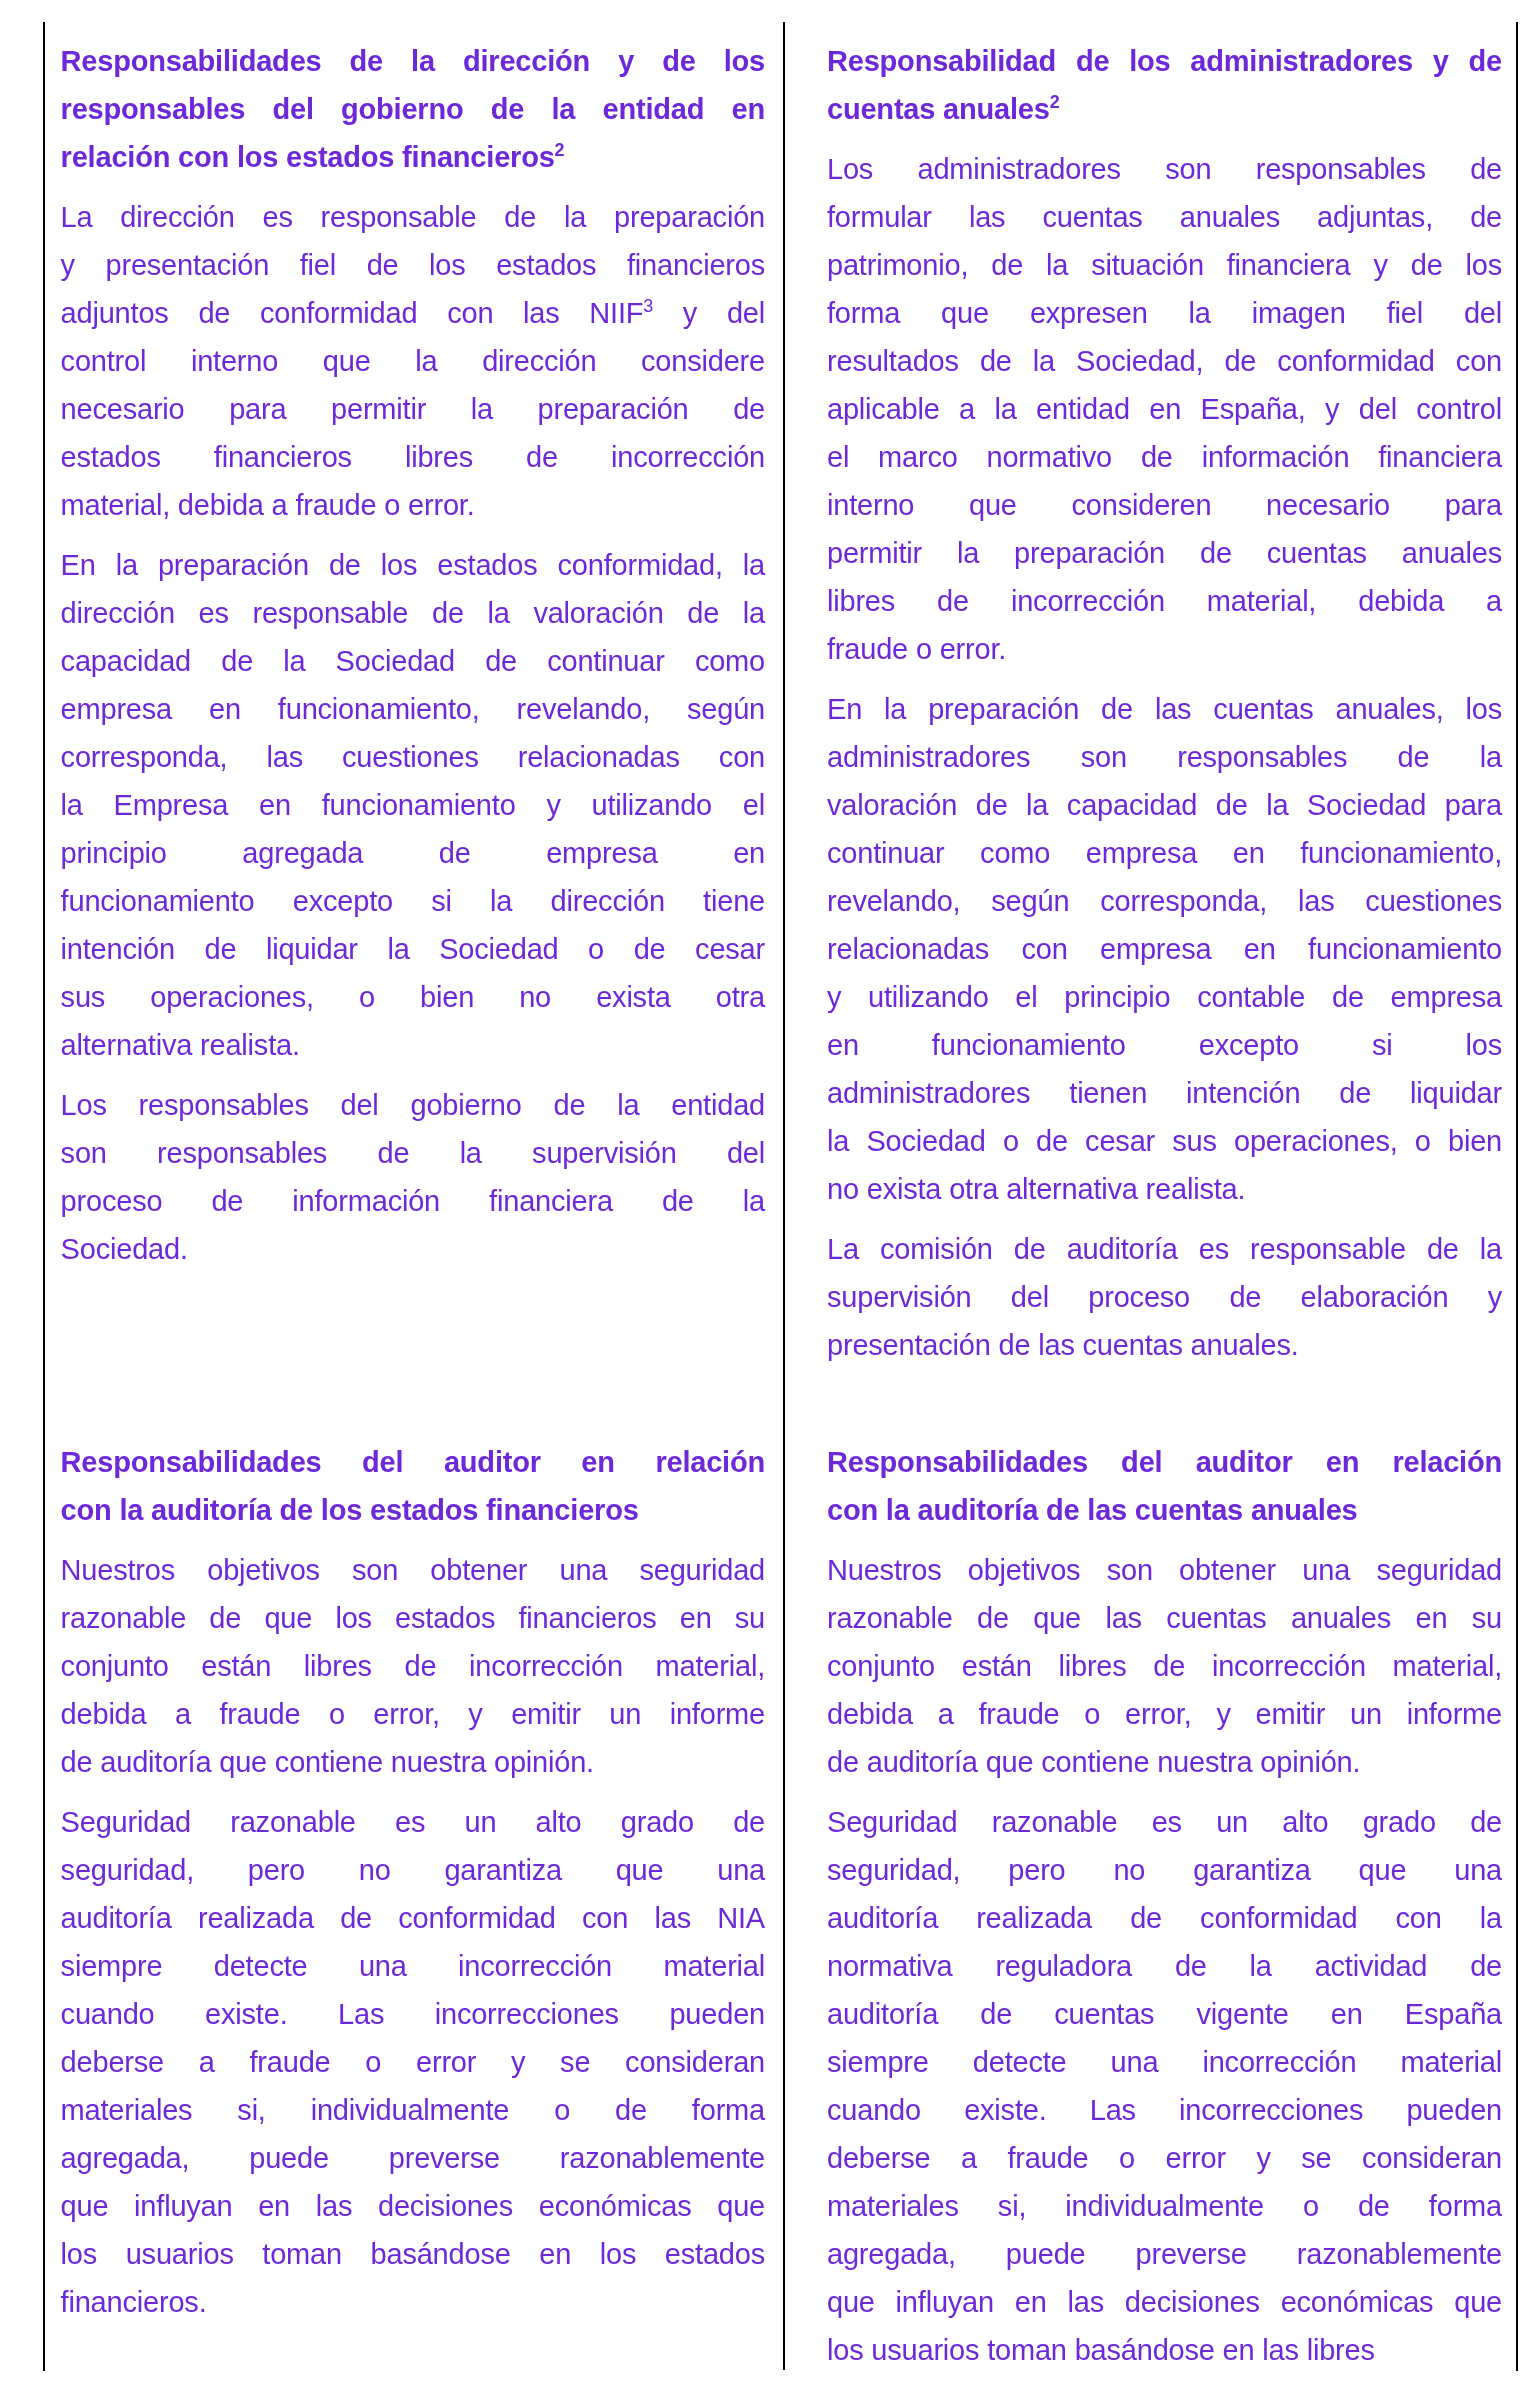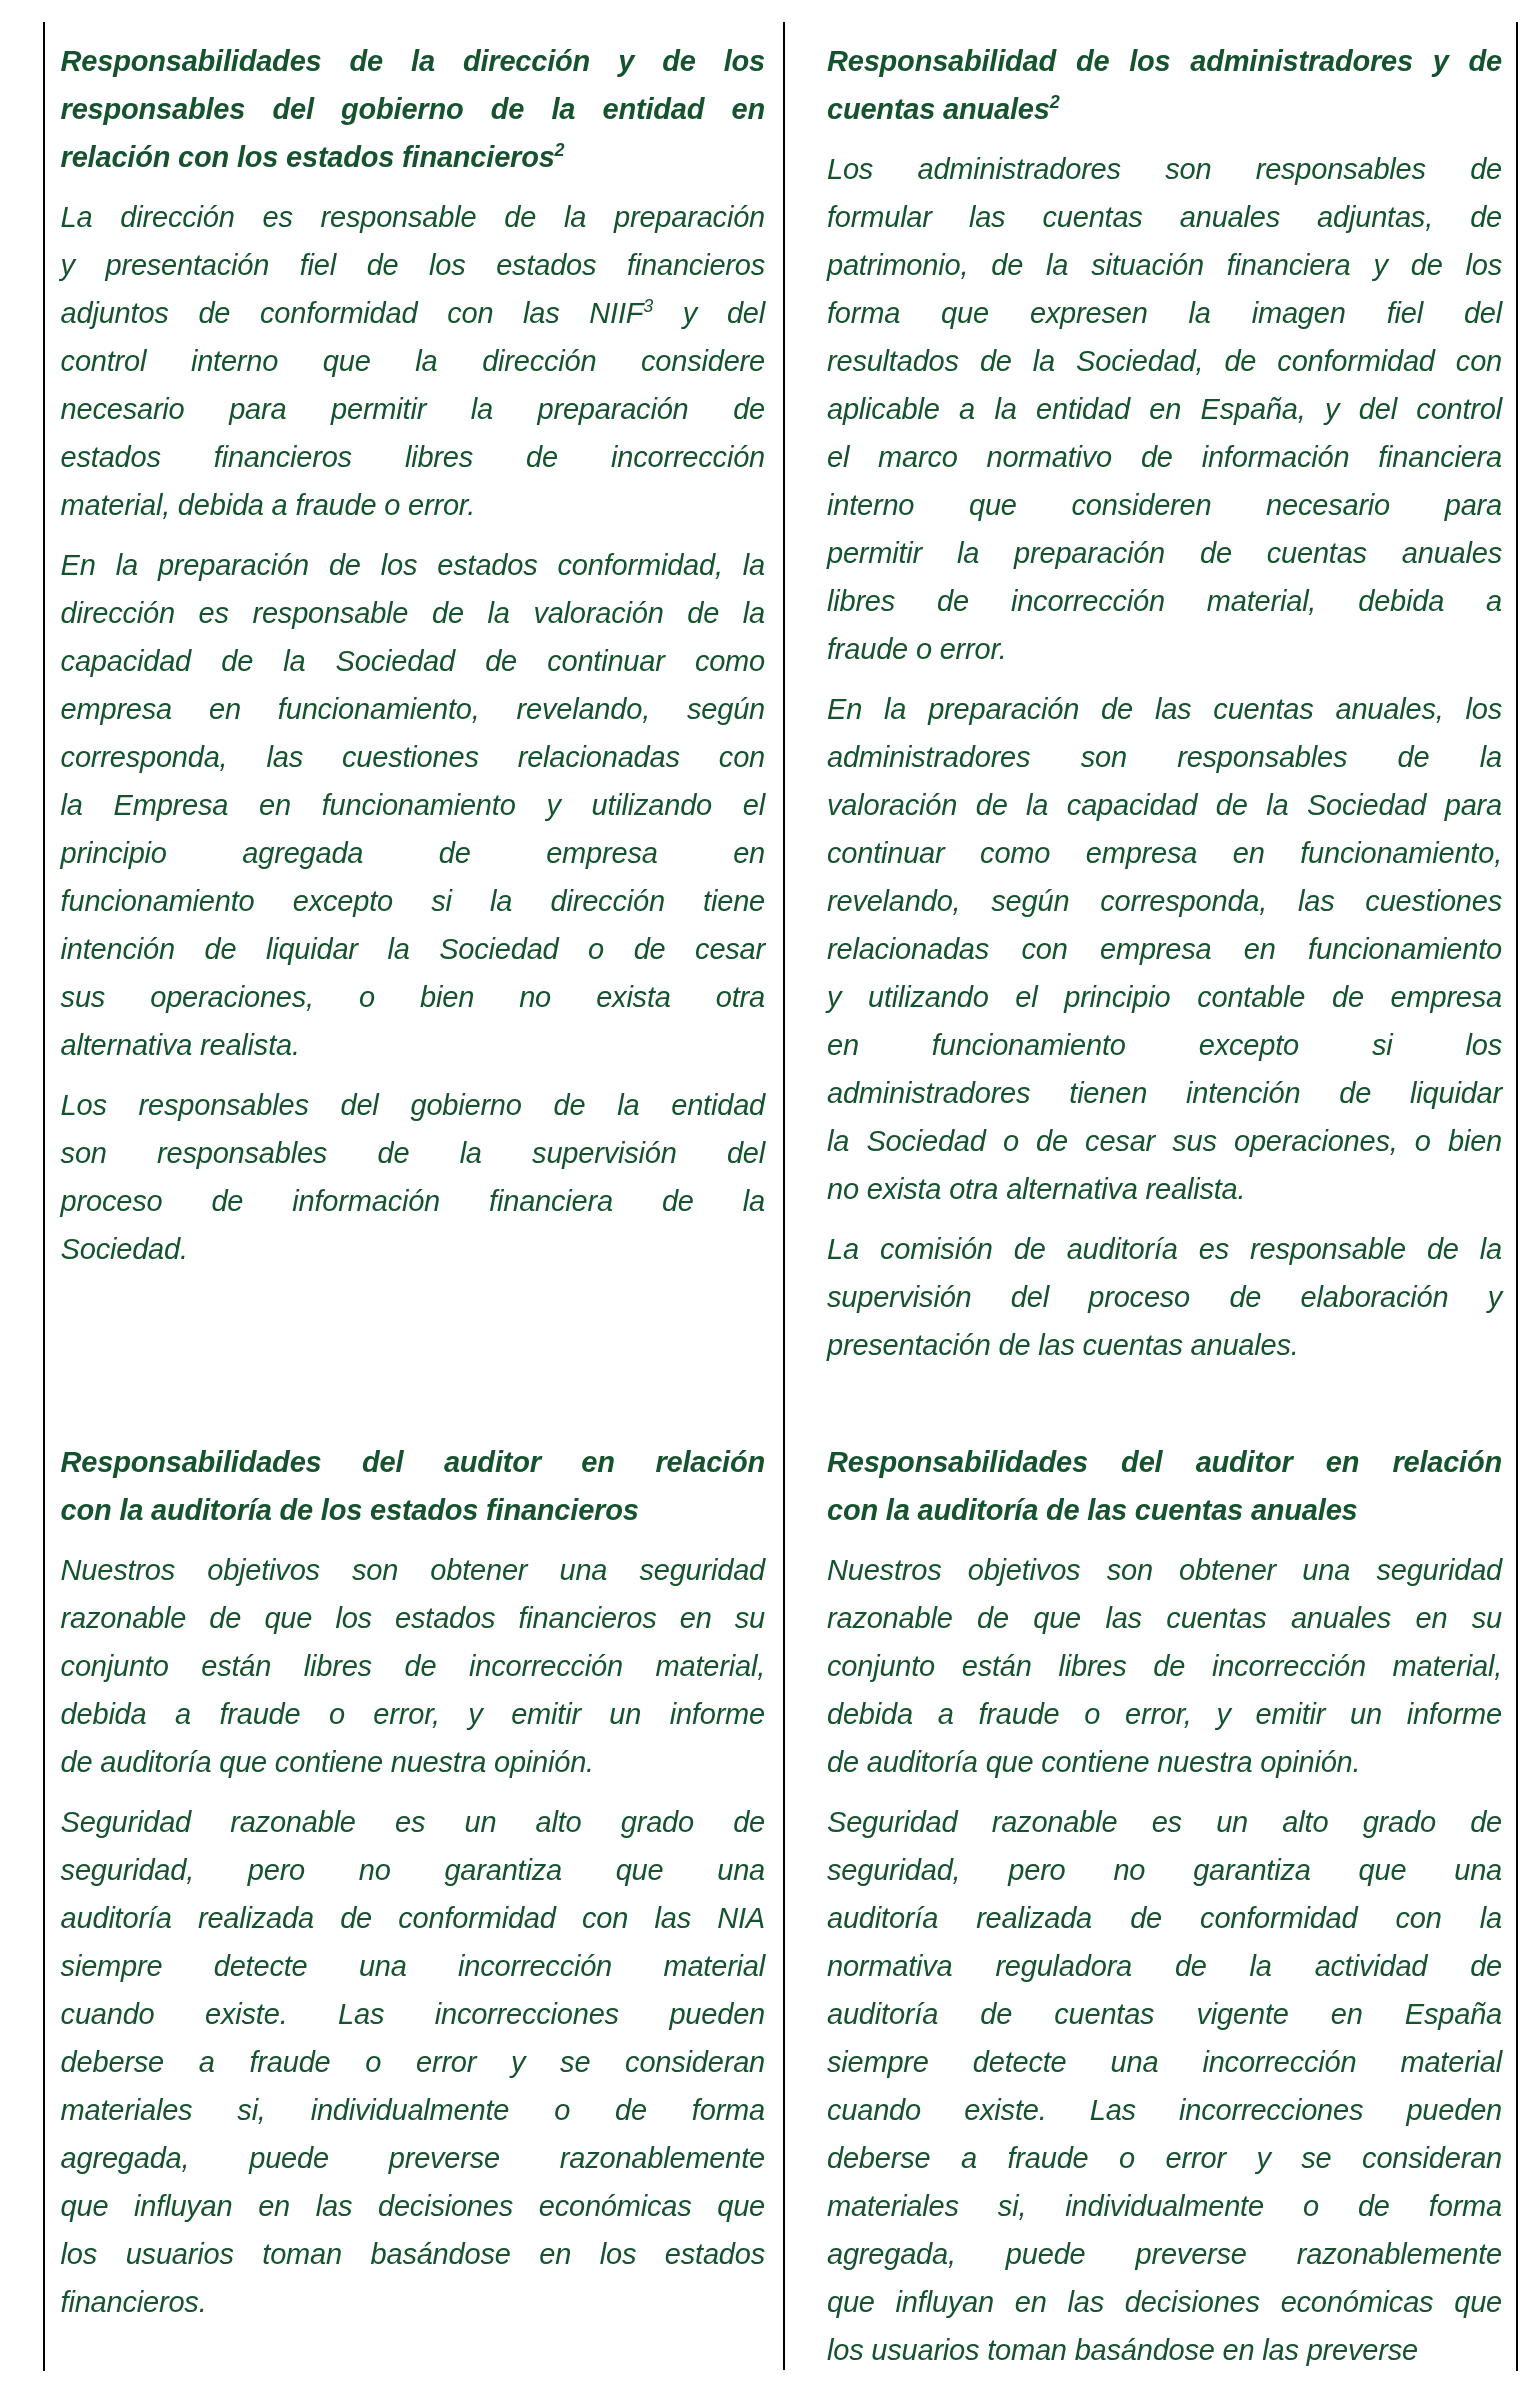--- a/index.html
+++ b/index.html
@@ -31,25 +31,24 @@
     box-sizing: border-box;
     padding: 15.6px 18px 0 15.6px;
     overflow: hidden;
   }
   .cell.col-right {
     border-left: 2.6px solid #000000;
     padding-left: 42px;
   }
   .block {
     margin: 12px 0 0 0;
-    color: #14532d;
+    color: #6d28d9;
     font-size: 29px;
     line-height: 48px;
     letter-spacing: -0.2px;
-    font-style: italic;
   }
   .block:first-child {
     margin-top: 0;
   }
   .block.heading {
     font-weight: 700;
   }
   .line {
     text-align: justify;
     text-align-last: justify;
@@ -183,17 +182,17 @@
         <div class="line">seguridad, pero no garantiza que una</div>
         <div class="line">auditoría realizada de conformidad con la</div>
         <div class="line">normativa reguladora de la actividad de</div>
         <div class="line">auditoría de cuentas vigente en España</div>
         <div class="line">siempre detecte una incorrección material</div>
         <div class="line">cuando existe. Las incorrecciones pueden</div>
         <div class="line">deberse a fraude o error y se consideran</div>
         <div class="line">materiales si, individualmente o de forma</div>
         <div class="line">agregada, puede preverse razonablemente</div>
         <div class="line">que influyan en las decisiones económicas que</div>
-        <div class="line last">los usuarios toman basándose en las preverse</div>
+        <div class="line last">los usuarios toman basándose en las libres</div>
       </div>
     </div>
 </div>
 
 
 </body></html>

